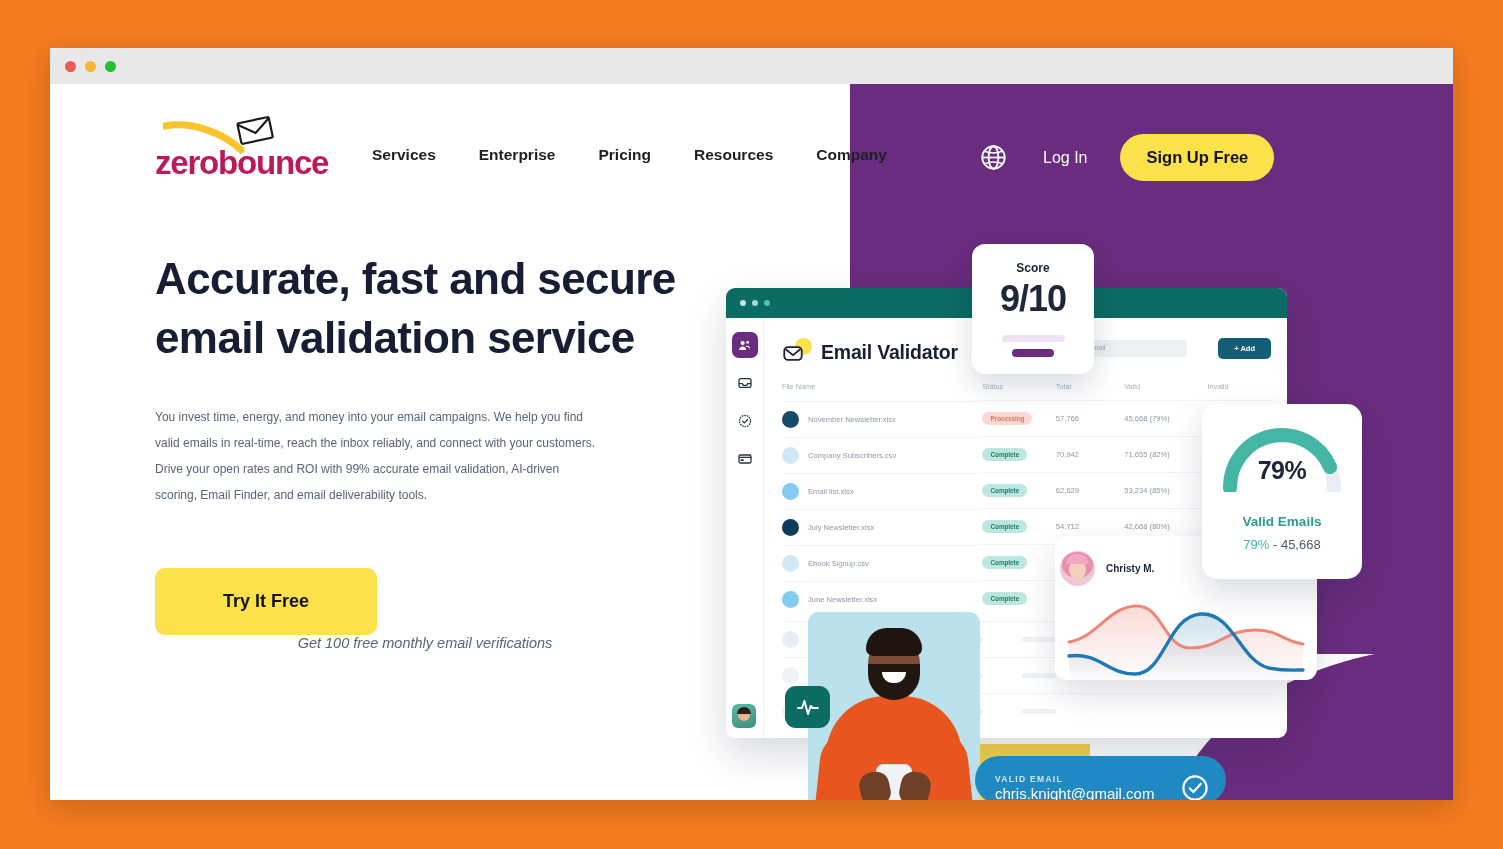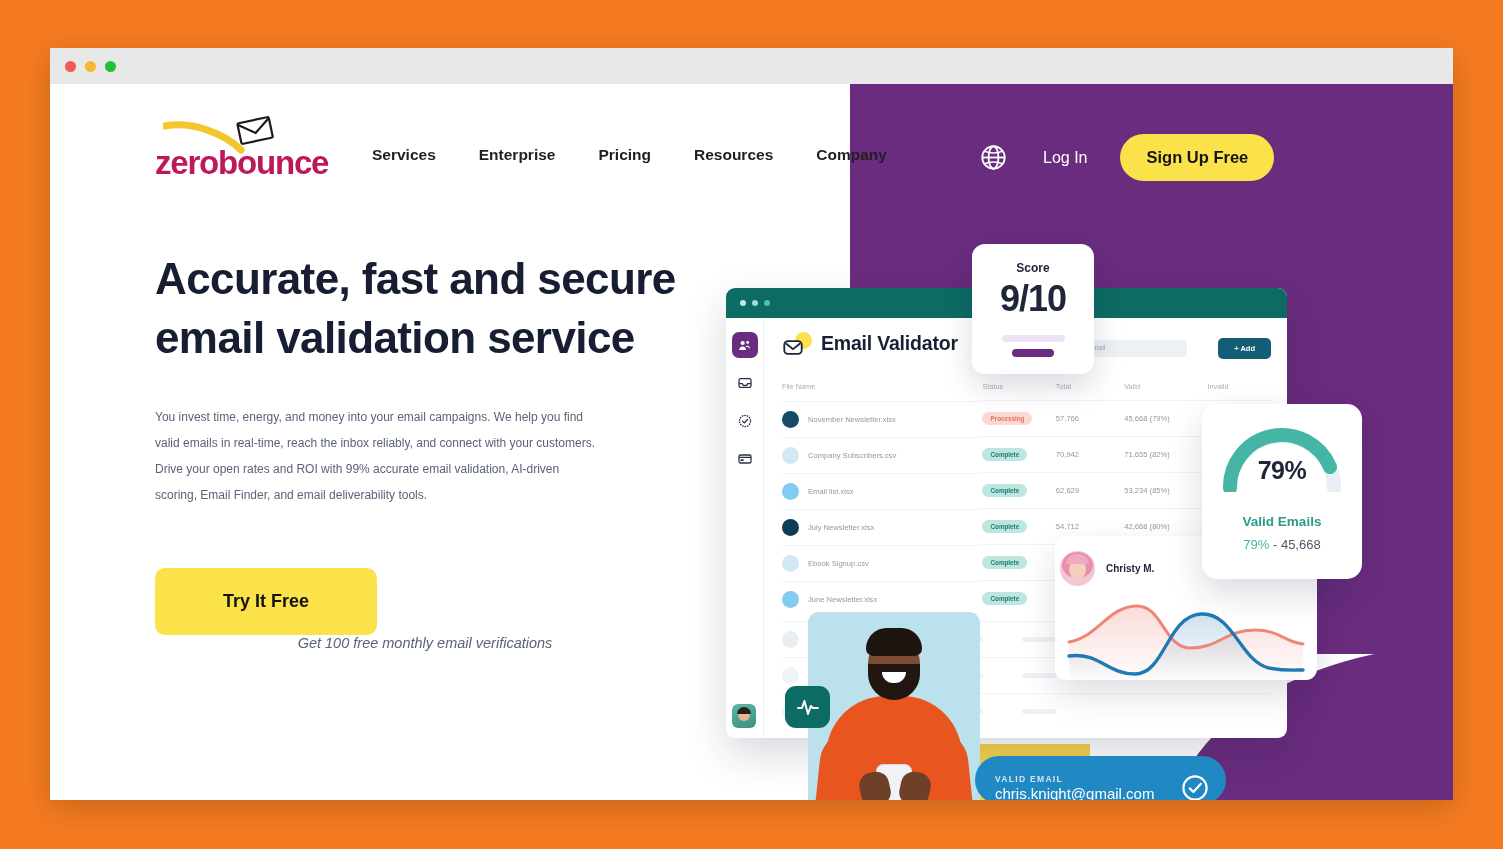--- a/index.html
+++ b/index.html
@@ -131,21 +131,21 @@
   .side-avatar {
     position: absolute; left: 6px; bottom: 10px;
     width: 24px; height: 24px; border-radius: 6px;
     background: linear-gradient(160deg,#5AB9A8,#3E8E7E);
     overflow: hidden;
   }
   .side-avatar .face { position: absolute; left: 6px; top: 5px; width: 12px; height: 12px; border-radius: 50%; background: #E8B48E; }
   .side-avatar .hair { position: absolute; left: 5px; top: 3px; width: 14px; height: 7px; border-radius: 7px 7px 0 0; background: #2C2118; }
 
   .app-main { flex: 1; position: relative; padding: 14px 16px 0 18px; }
-  .app-title-row { display: flex; align-items: flex-start; position: relative; height: 40px; }
+  .app-title-row { display: flex; align-items: center; position: relative; height: 40px; }
   .env-badge { position: relative; width: 30px; height: 28px; margin-right: 9px; }
   .env-dot { position: absolute; right: 0; top: 0; width: 17px; height: 17px; border-radius: 50%; background: #FBE14A; }
   .app-title { font-size: 19.5px; font-weight: 700; color: #172033; letter-spacing: -.2px; }
   .app-search {
     position: absolute; right: 84px; top: 8px;
     width: 132px; height: 17px; border-radius: 4px; background: #EDF1F4;
     font-size: 7px; color: #9AA6B2; padding: 4px 6px; overflow: hidden; white-space: nowrap;
   }
   .app-add {
     position: absolute; right: 0; top: 6px;

